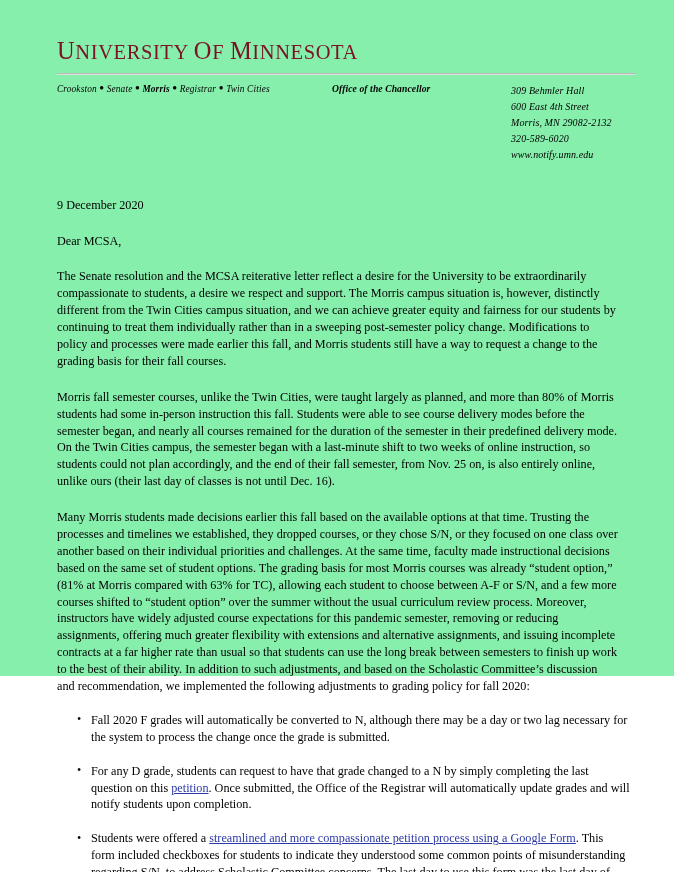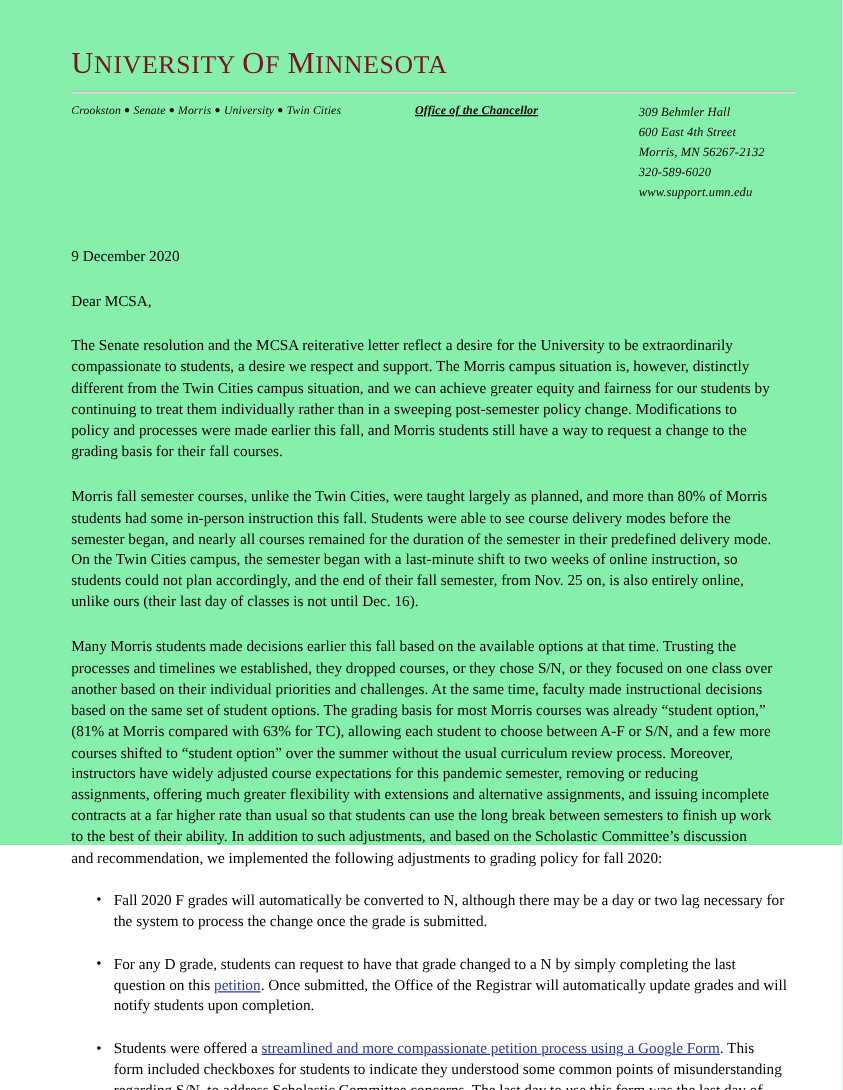--- a/index.html
+++ b/index.html
@@ -60,29 +60,28 @@
     white-space: nowrap;
     letter-spacing: 0.15px;
   }
   .campuses .sep {
     font-style: normal;
     padding: 0 2.5px;
     font-size: 8px;
     vertical-align: 1.5px;
   }
   .campuses .bold {
-    font-weight: normal;
+    font-weight: bold;
     text-align: center;
   }
   .office {
     width: 170px;
     font-weight: bold;
     font-size: 9.6px;
     letter-spacing: 0.1px;
-    text-decoration: underline;
   }
   .address {
     flex: 1;
     line-height: 1.62;
     font-size: 10px;
     letter-spacing: 0.1px;
     padding-left: 9px;
   }
   .address div {
     white-space: nowrap;
@@ -140,31 +139,31 @@
       <span class="cap">U</span><span>NIVERSITY</span>
       <span class="cap">O</span><span>F</span>
       <span class="cap">M</span><span>INNESOTA</span>
     </div>
 
     <hr class="rule">
 
     <div class="header-row">
 
       <div class="campuses">
-        <span>Crookston</span><span class="sep">●</span><span>Senate</span><span class="sep">●</span><span class="bold">Morris</span><span class="sep">●</span><span>University</span><span class="sep">●</span><span>Twin Cities</span>
+        <span>Crookston</span><span class="sep">●</span><span>Senate</span><span class="sep">●</span><span class="bold">Morris</span><span class="sep">●</span><span>Registrar</span><span class="sep">●</span><span>Twin Cities</span>
       </div>
 
       <div class="office">Office of the Chancellor</div>
 
       <div class="address">
         <div>309 Behmler Hall</div>
         <div>600 East 4th Street</div>
-        <div>Morris, MN 56267-2132</div>
+        <div>Morris, MN 29082-2132</div>
         <div>320-589-6020</div>
-        <div>www.support.umn.edu</div>
+        <div>www.notify.umn.edu</div>
       </div>
 
     </div>
   </div>
 
   <div class="body">
 
     <div class="date">9 December 2020</div>
 
     <div class="salutation">Dear MCSA,</div>

